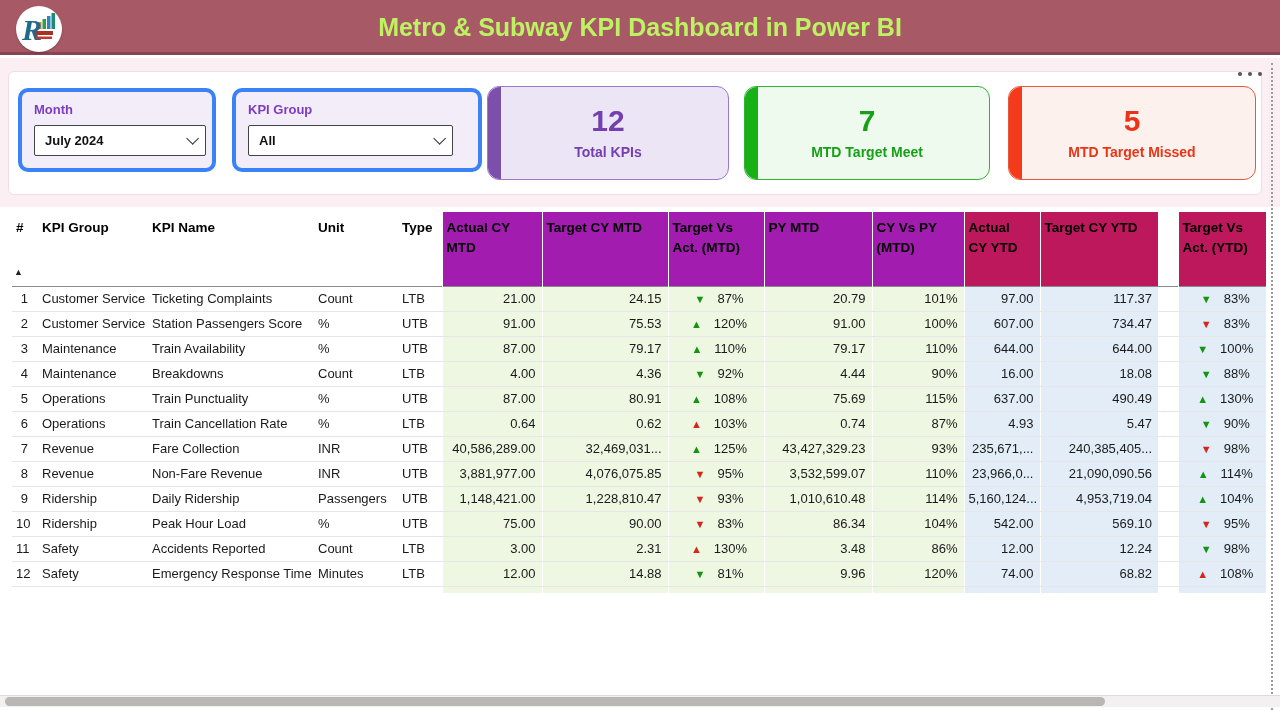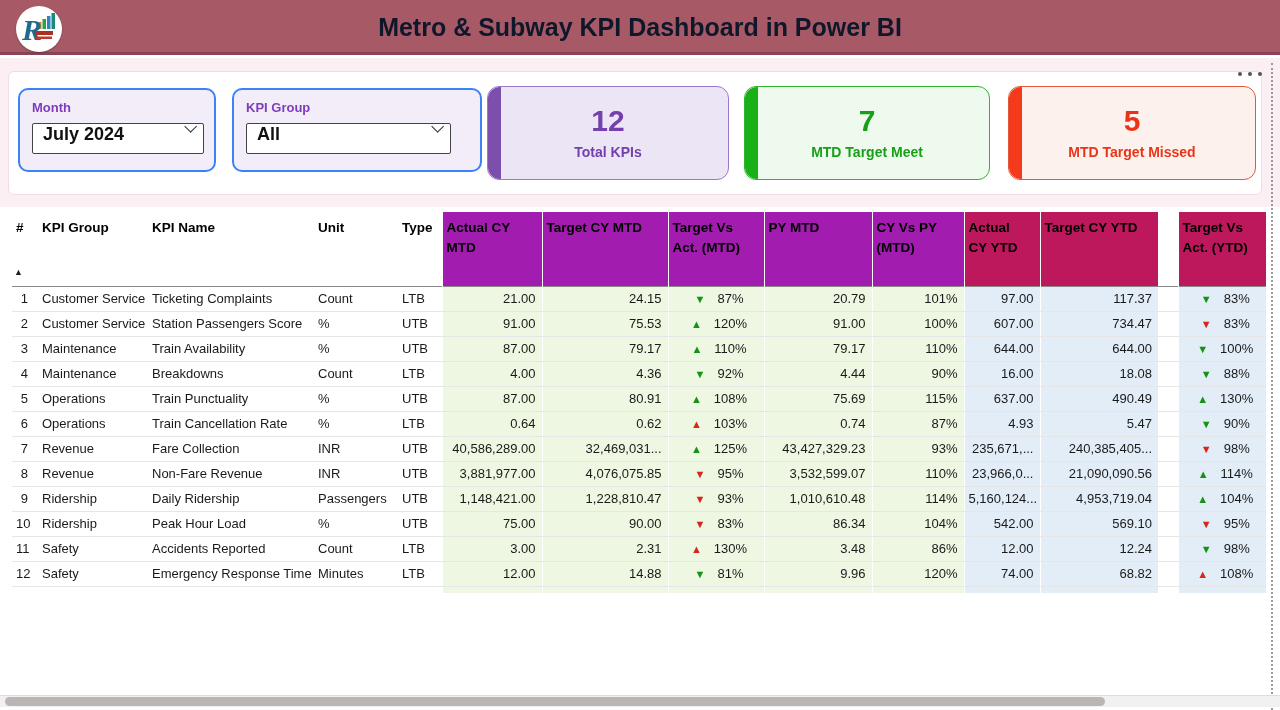--- a/index.html
+++ b/index.html
@@ -5,37 +5,37 @@
   * { box-sizing: border-box; margin: 0; padding: 0; }
   html,body { width:1280px; height:710px; }
   body {
     font-family: "Liberation Sans", sans-serif;
     background:#ffffff; position:relative; overflow:hidden;
   }
   
   .topbar{ position:absolute; left:0; top:0; width:1280px; height:55px;
     background:#a75a66; border-bottom:3px solid #8a4354; }
   .title{ position:absolute; left:0; top:0; width:100%; height:55px;
-    line-height:55px; text-align:center; color:#0f172a; font-size:25px; font-weight:bold; }
+    line-height:55px; text-align:center; color:#bef264; font-size:25px; font-weight:bold; }
   .logo-badge{ position:absolute; left:16px; top:6px; width:46px; height:46px;
     background:#fff; border-radius:50%; box-shadow:0 1px 2px rgba(0,0,0,.25);
     display:flex; align-items:center; justify-content:center; }
   
   .pink-band{ position:absolute; left:0; top:58px; width:1280px; height:149px; background:#fbeff3; }
   .panel{ position:absolute; left:8px; top:71px; width:1254px; height:124px;
     background:#fff; border:1px solid #f1dce3; border-radius:6px; }
   
   .filter{ position:absolute; top:88px; height:84px; background:#f2edf9;
-    border:2px solid #3b82f6; border-radius:10px; }
+    border:4px solid #3b82f6; border-radius:10px; }
   .filter.month{ left:18px;  width:198px; }
   .filter.kpigroup{ left:232px; width:250px; }
   .filter .flabel{ color:#7d3cbd; font-weight:bold; font-size:13px; margin:10px 0 0 12px; }
   .dropdown{ margin:8px 0 0 12px; height:31px; background:#fff;
-    border:1px solid #444; border-radius:2px; display:flex; align-items:flex-start;
-    padding:0 10px; font-size:18px; font-weight:bold; color:#111; cursor:pointer; }
+    border:1px solid #444; border-radius:2px; display:flex; align-items:center;
+    padding:0 10px; font-size:13px; font-weight:bold; color:#111; cursor:pointer; }
   .filter.month .dropdown{ width:172px; }
   .filter.kpigroup .dropdown{ width:205px; }
   .dropdown .chev{ margin-left:auto; width:9px; height:9px;
     border-right:1.6px solid #333; border-bottom:1.6px solid #333;
     transform:rotate(45deg) translateY(-3px); }
   
   .card{ position:absolute; top:86px; height:94px; border-radius:12px;
     display:flex; flex-direction:column; align-items:center; justify-content:center; }
   .card::before{ content:""; position:absolute; left:0; top:0; bottom:0; width:13px;
     border-radius:12px 0 0 12px; }

